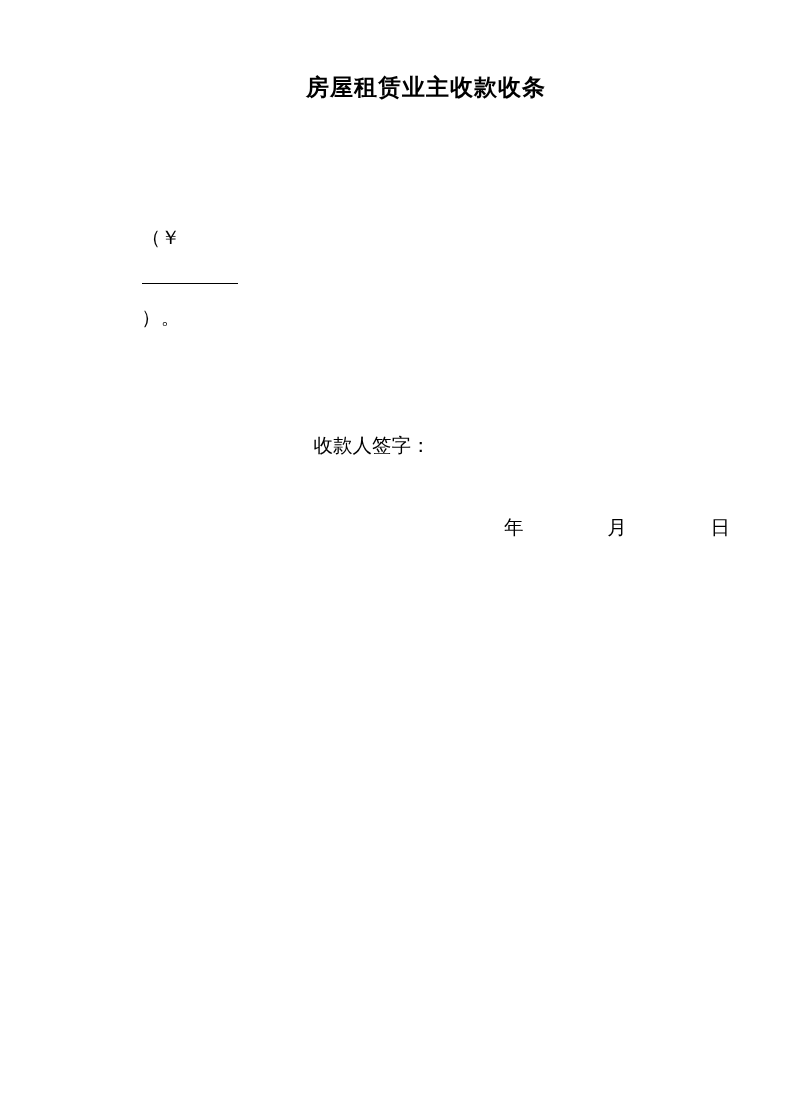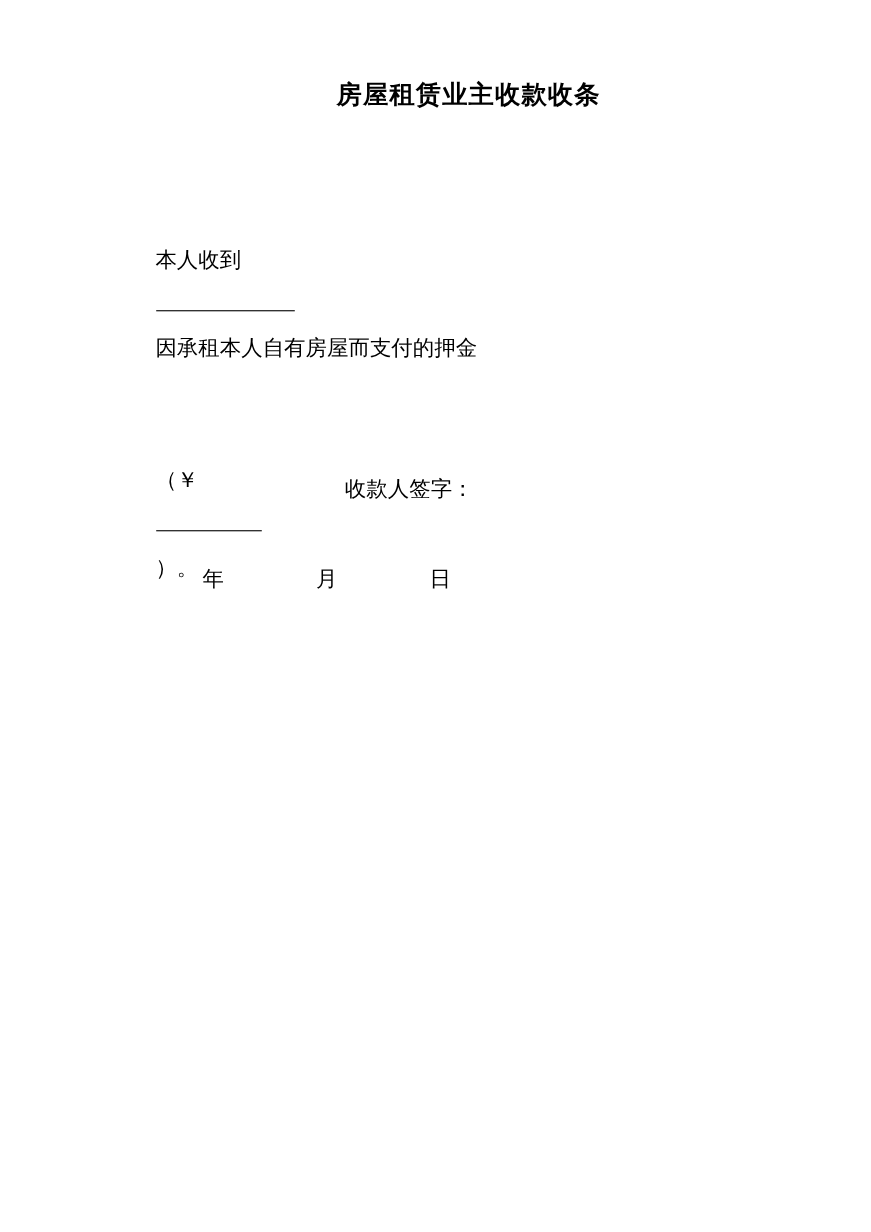--- a/index.html
+++ b/index.html
@@ -72,46 +72,41 @@
   }
   .sign-inner {
     display: inline-block;
     margin-left: 24px;
   }
   .date-line {
     position: absolute;
     top: 512px;
     left: 0;
     width: 700px;
-    text-align: left;
+    text-align: right;
     font-size: 19.5px;
     line-height: 32px;
   }
   .date-inner {
     display: inline-block;
     margin-left: 154px;
   }
   .date-inner span { display: inline-block; }
   .gap-1 { width: 74px; }
   .gap-2 { width: 74px; }
 </style>
 </head>
 <body>
 
 <div class="page">
 
   <div class="doc-title">房屋租赁业主收款收条</div>
 
   <div class="body-block">
 
-    <div class="para indent">
-      <span>本人收到</span>
-      <span class="fill fill-amount"></span>
-      <span>因承租本人自有房屋而支付的押金</span>
-    </div>
 
     <div class="para">
       <span>（￥</span>
       <span class="fill fill-yuan"></span>
       <span>）。</span>
     </div>
 
 
   </div>
 

